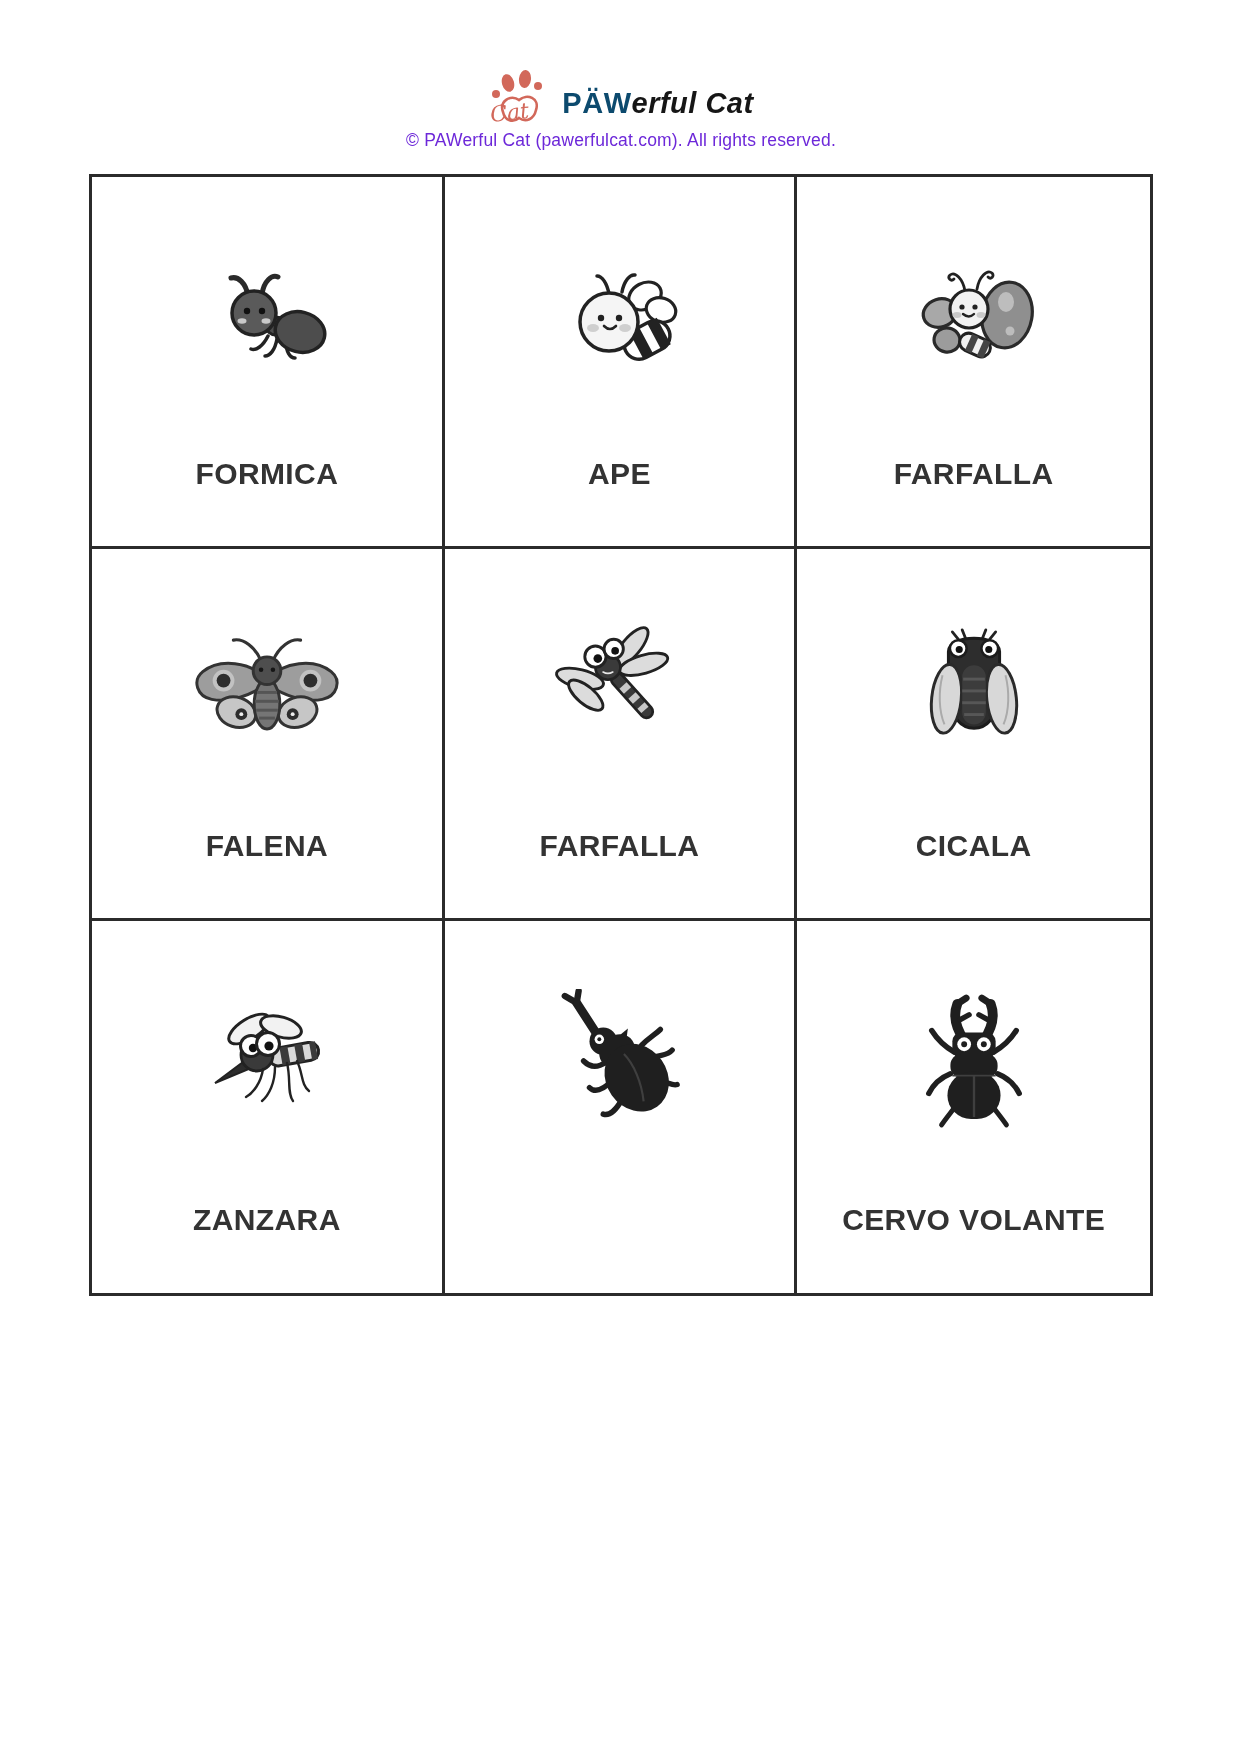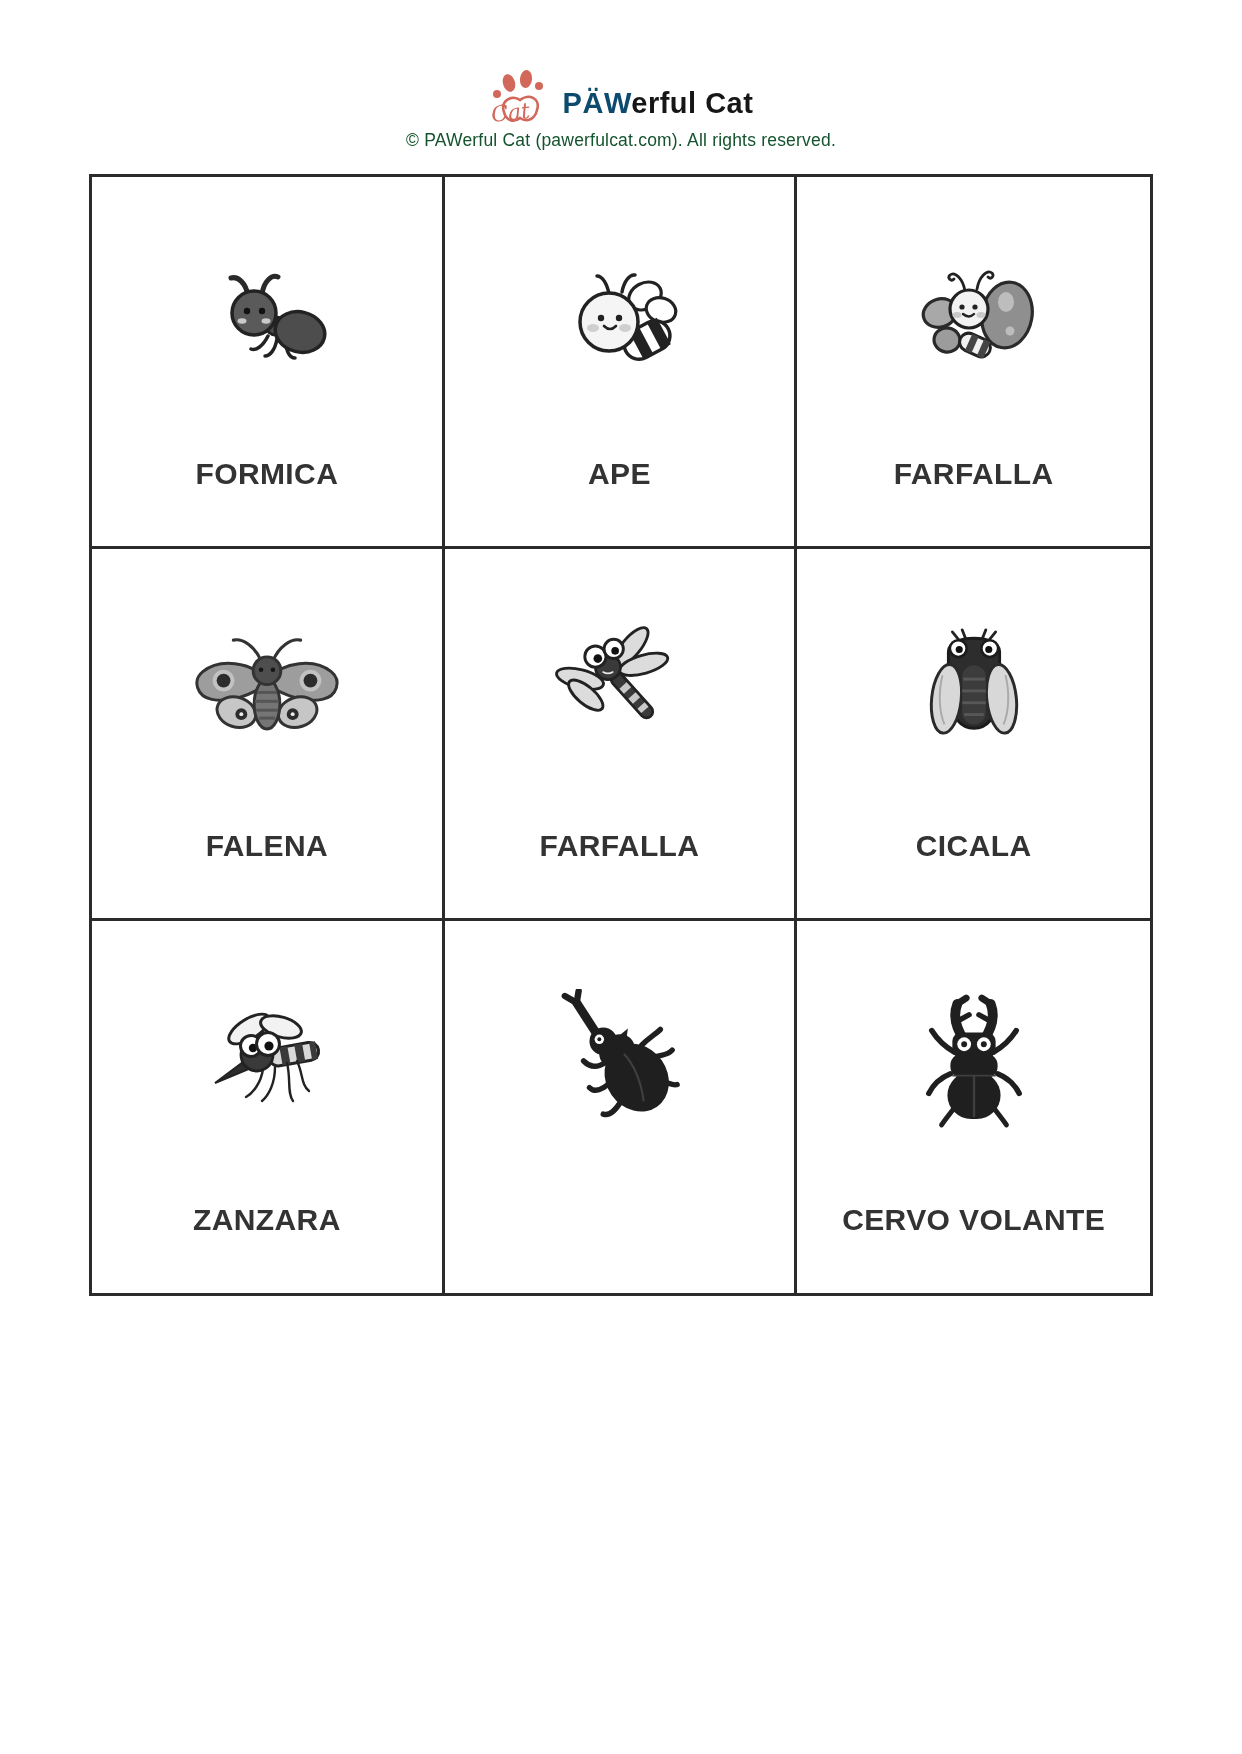--- a/index.html
+++ b/index.html
@@ -18,24 +18,24 @@
   .logo-row {
     display: flex; align-items: flex-end; justify-content: center;
     gap: 10px; height: 58px;
   }
   .paw { width: 64px; height: 58px; position: relative; top: 4px; }
   .brand {
     font-size: 29px; font-weight: 700; letter-spacing: 0.5px;
     line-height: 1; padding-bottom: 6px; white-space: nowrap;
   }
   .brand .accent { color: #0c4a6e; }
-  .brand .rest { color: #161616; }
+  .brand .rest { color: #161616; font-style: italic; }
   .copyright {
     margin-top: 6px;
-    font-size: 17.5px; color: #14532d; letter-spacing: 0.2px;
+    font-size: 17.5px; color: #6d28d9; letter-spacing: 0.2px;
   }
 
   
   .grid {
     width: 1064px;
     margin: 23px auto 0 auto;
     border: 3px solid #2b2b2b;
     display: grid;
     grid-template-columns: repeat(3, 1fr);
     grid-auto-rows: 372px;

